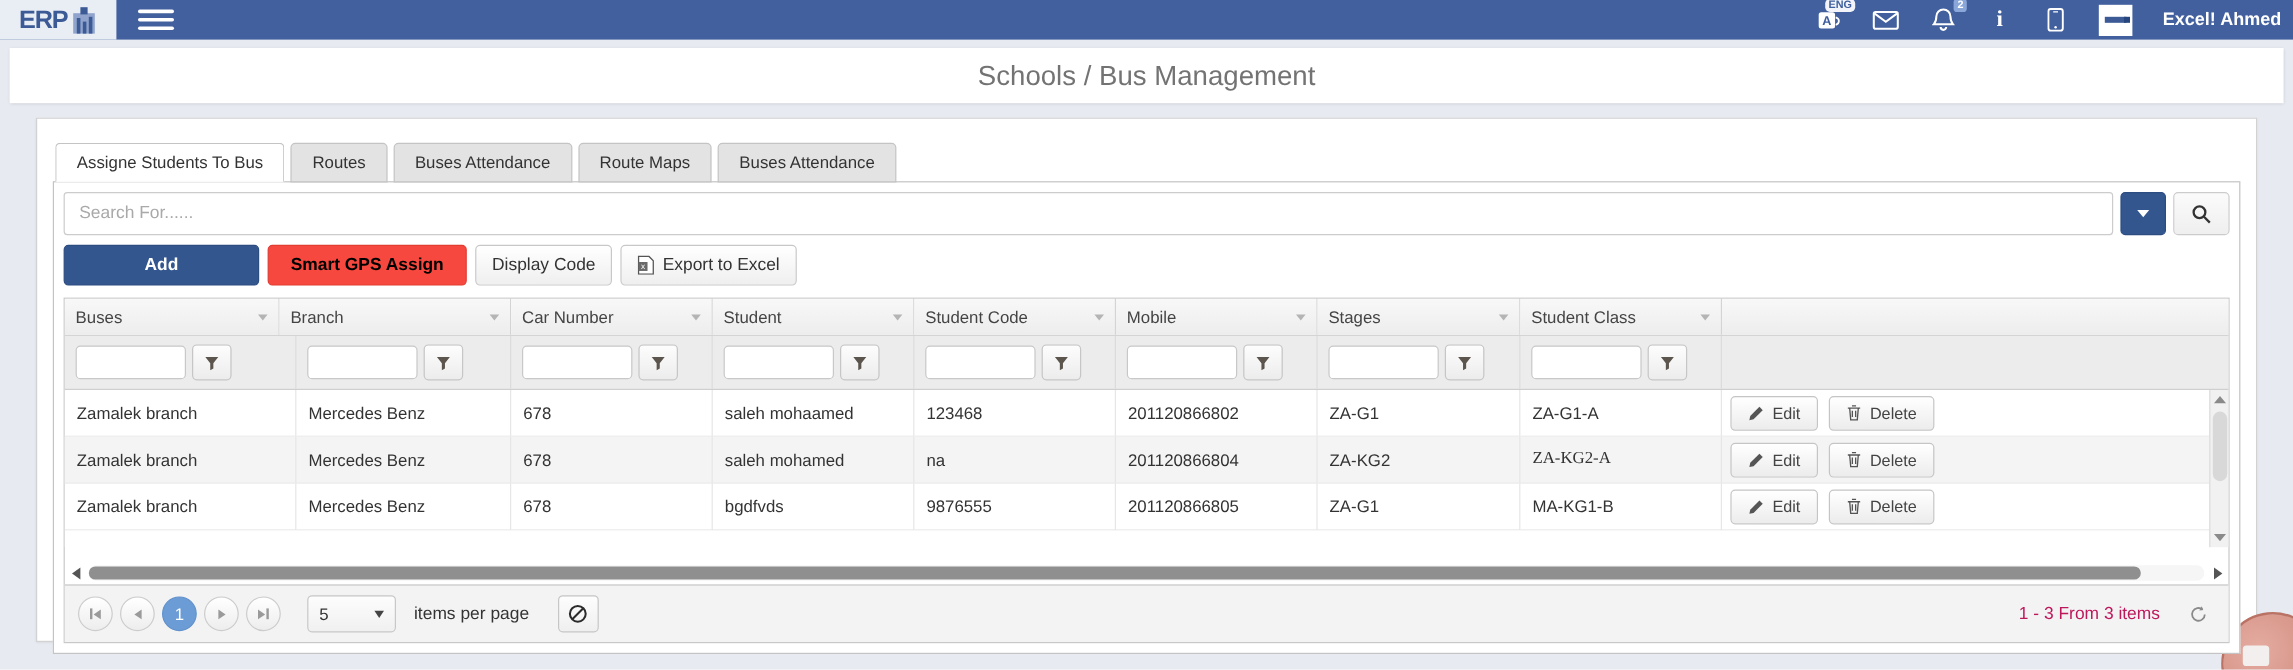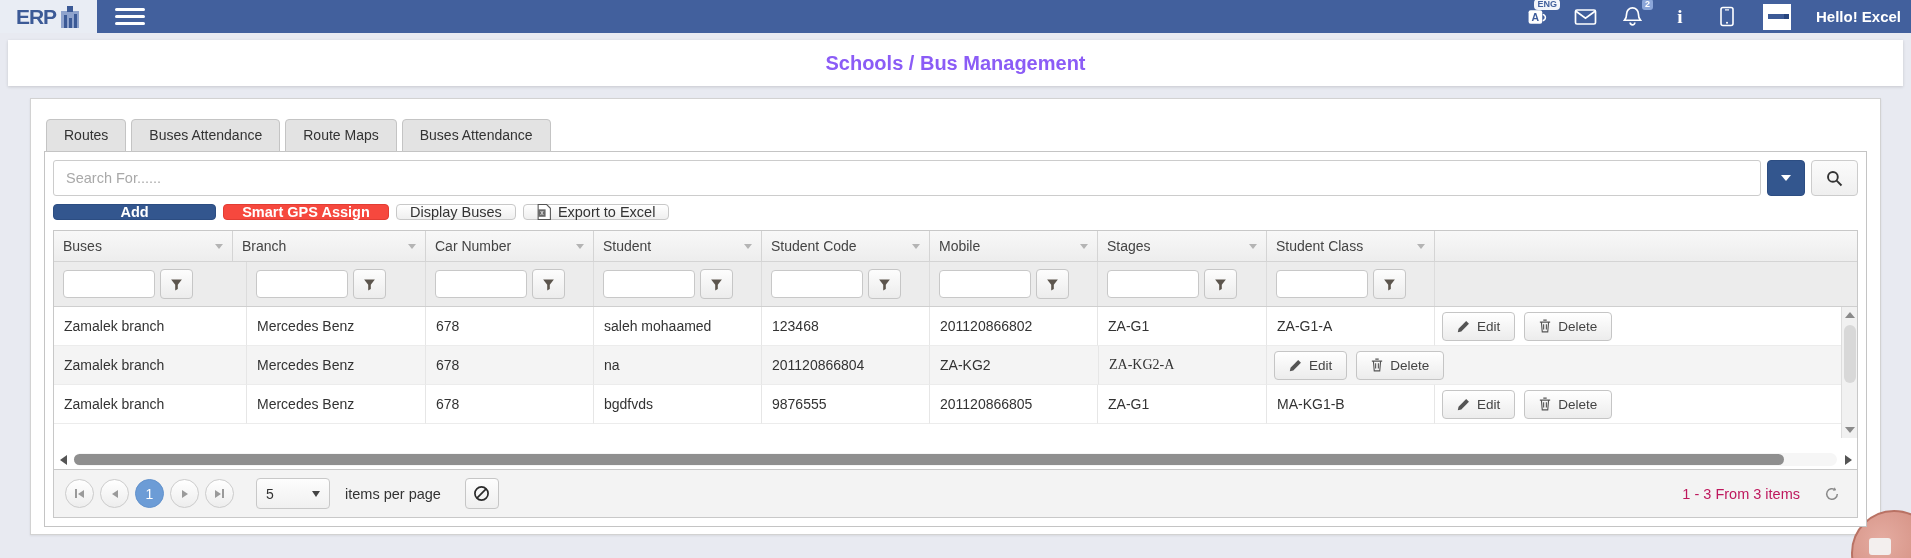--- a/index.html
+++ b/index.html
@@ -21,21 +21,21 @@
   .badge.lang { background:#f2f4fa; color:#42609d; right:-11px; border-radius:4px; }
   .info-glyph { font-family:"Liberation Serif", serif; font-weight:bold; font-size:19px; color:#fff; line-height:1; }
   .avatar { width:28px; height:26px; background:#fff; display:flex; align-items:center; justify-content:center; cursor:pointer; }
   .avatar .strip { width:18px; height:5px; background:#3c5a96; position:relative; }
   .avatar .strip:after { content:""; position:absolute; right:-3px; top:0; width:5px; height:5px; background:#27457e; }
   .greeting { color:#fff; font-weight:bold; font-size:15px; white-space:nowrap; }
 
   
   .titlebar { margin:7px 8px 0; height:46px; background:#fff; box-shadow:0 1px 3px rgba(0,0,0,.15);
               display:flex; align-items:center; justify-content:center; }
-  .titlebar h1 { font-size:20px; font-weight:bold; color:#8b5cf6; }
+  .titlebar h1 { font-size:23px; font-weight:normal; color:#737373; }
 
   
   .panel { margin:12px 30px 0; background:#fff; border:1px solid #d2d2d2; box-shadow:0 1px 2px rgba(0,0,0,.08);
            padding:20px 13px 13px; height:437px; }
 
   
   .tab-strip { display:flex; gap:5px; padding-left:2px; position:relative; z-index:2; }
   .tab { height:33px; line-height:31px; padding:0 17px; background:#e3e3e3; border:1px solid #c4c4c4;
          border-radius:4px 4px 0 0; font-size:14px; color:#333; cursor:pointer; margin-bottom:-1px; white-space:nowrap; }
   .tab.active { background:#fff; border-bottom-color:#fff; }
@@ -47,24 +47,24 @@
   .search-input { flex:1; height:36px; border:1px solid #ccc; border-radius:3px; padding:0 12px;
                   font-size:14.5px; color:#333; font-family:inherit; outline:none; }
   .search-input::placeholder { color:#a9a9a9; }
   .dd-btn { width:38px; height:36px; margin-left:6px; background:#33568e; border:1px solid #2c4d82; border-radius:4px;
             display:flex; align-items:center; justify-content:center; cursor:pointer; }
   .caret-down { width:0; height:0; border-left:5px solid transparent; border-right:5px solid transparent; border-top:6px solid #fff; }
   .search-btn { width:47px; height:36px; margin-left:6px; background:linear-gradient(#fbfbfb,#efefef);
                 border:1px solid #ccc; border-radius:4px; display:flex; align-items:center; justify-content:center; cursor:pointer; }
 
   .btn-row { display:flex; align-items:center; gap:7px; margin-bottom:10px; }
-  .btn { height:16px; border-radius:4px; font-size:14.5px; font-weight:bold; display:inline-flex;
+  .btn { height:34px; border-radius:4px; font-size:14.5px; font-weight:bold; display:inline-flex;
          align-items:center; justify-content:center; cursor:pointer; font-family:inherit; }
   .btn-add { width:163px; background:#33568e; color:#fff; border:1px solid #2c4d82; }
-  .btn-gps { width:166px; background:#f6483e; color:#ffffff; border:1px solid #e23c33; }
+  .btn-gps { width:166px; background:#f6483e; color:#000000; border:1px solid #e23c33; }
   .btn-light { background:linear-gradient(#fff,#efefef); border:1px solid #c8c8c8; color:#333; font-weight:normal; padding:0 13px; gap:7px; }
 
   
   .tbl { border:1px solid #c8c8c8; }
   .thead-row, .filter-row, .tr { display:flex; width:100%; }
   .th { height:30px; background:linear-gradient(#f8f8f8,#ededed); border-right:1px solid #d4d4d4;
         display:flex; align-items:center; padding:0 9px; font-size:14px; color:#444; cursor:pointer; flex:none; }
   .th .chev { margin-left:auto; width:0; height:0; border-left:4px solid transparent; border-right:4px solid transparent;
               border-top:5px solid #b4b4b4; cursor:pointer; }
   .th-actions { flex:1; border-right:none; cursor:default; }
@@ -171,30 +171,31 @@
     <div class="tb-icon">
       <svg width="14" height="21" viewBox="0 0 14 20">
         <rect x="1" y="1" width="12" height="18" rx="2" fill="none" stroke="#fff" stroke-width="1.6"></rect>
         <circle cx="7" cy="16.2" r="1" fill="#fff"></circle>
         <path d="M5 3.4h4" stroke="#fff" stroke-width="1.2"></path>
       </svg>
     </div>
     <div class="avatar">
         <span class="strip"></span>
       </div>
-    <span class="greeting">Hello! Excel</span>
+    <span class="greeting">Excel! Ahmed</span>
   </div>
 </div>
 
 <div class="titlebar">
   <h1>Schools / Bus Management</h1>
 </div>
 
 <div class="panel">
   <div class="tab-strip">
+      <div class="tab active">Assigne Students To Bus</div>
       <div class="tab">Routes</div>
       <div class="tab">Buses Attendance</div>
       <div class="tab">Route Maps</div>
       <div class="tab">Buses Attendance</div>
     </div>
 
   <div class="grid-box">
     <div class="search-row">
       <input class="search-input" type="text" placeholder="Search For......" style="">
       <div class="dd-btn">
@@ -204,21 +205,21 @@
         <svg width="17" height="17" viewBox="0 0 16 16">
           <circle cx="6.5" cy="6.5" r="4.6" fill="none" stroke="#333" stroke-width="1.8"></circle>
           <path d="M10 10l4.6 4.6" stroke="#333" stroke-width="1.8"></path>
         </svg>
       </div>
     </div>
 
     <div class="btn-row">
       <button class="btn btn-add">Add</button>
       <button class="btn btn-gps">Smart GPS Assign</button>
-      <button class="btn btn-light">Display Buses</button>
+      <button class="btn btn-light">Display Code</button>
       <button class="btn btn-light">
         <svg width="14" height="16" viewBox="0 0 13 15">
           <path d="M1 .5h8l3.5 3.5v10.5H1z" fill="#fff" stroke="#555"></path>
           <rect x="1" y="5" width="7" height="7" fill="#6a6a6a"></rect>
           <text x="4.5" y="10.6" font-size="6.4" fill="#fff" text-anchor="middle" font-family="Liberation Sans, sans-serif">x</text>
         </svg>
         <span>Export to Excel</span>
       </button>
     </div>
 
@@ -348,20 +349,21 @@
                     <path d="M1 3.5h12M5 1.2h4M2.8 3.5l1 11.3h6.4l1-11.3M5.4 6v6.2M8.6 6v6.2" stroke="#555" stroke-width="1.3" fill="none"></path>
                   </svg>
                   <span>Delete</span>
                 </button>
               </div>
             </div>
             <div class="tr alt">
               <div class="td" style="width: 193px;">Zamalek branch</div>
               <div class="td" style="width: 179px;">Mercedes Benz</div>
               <div class="td" style="width: 168px;">678</div>
+              <div class="td" style="width: 168px;">saleh mohamed</div>
               <div class="td" style="width: 168px;">na</div>
               <div class="td" style="width: 168px;">201120866804</div>
               <div class="td" style="width: 169px;">ZA-KG2</div>
               <div class="td" style="width: 168px; font-family: Liberation Serif, serif;">ZA-KG2-A</div>
               <div class="td actions">
                 <button class="btn-sm">
                   <svg width="13" height="13" viewBox="0 0 16 16">
                     <path d="M11.3 1.3l3.4 3.4L5.3 14.1 1 15l.9-4.3z" fill="#555"></path>
                   </svg>
                   <span>Edit</span>

